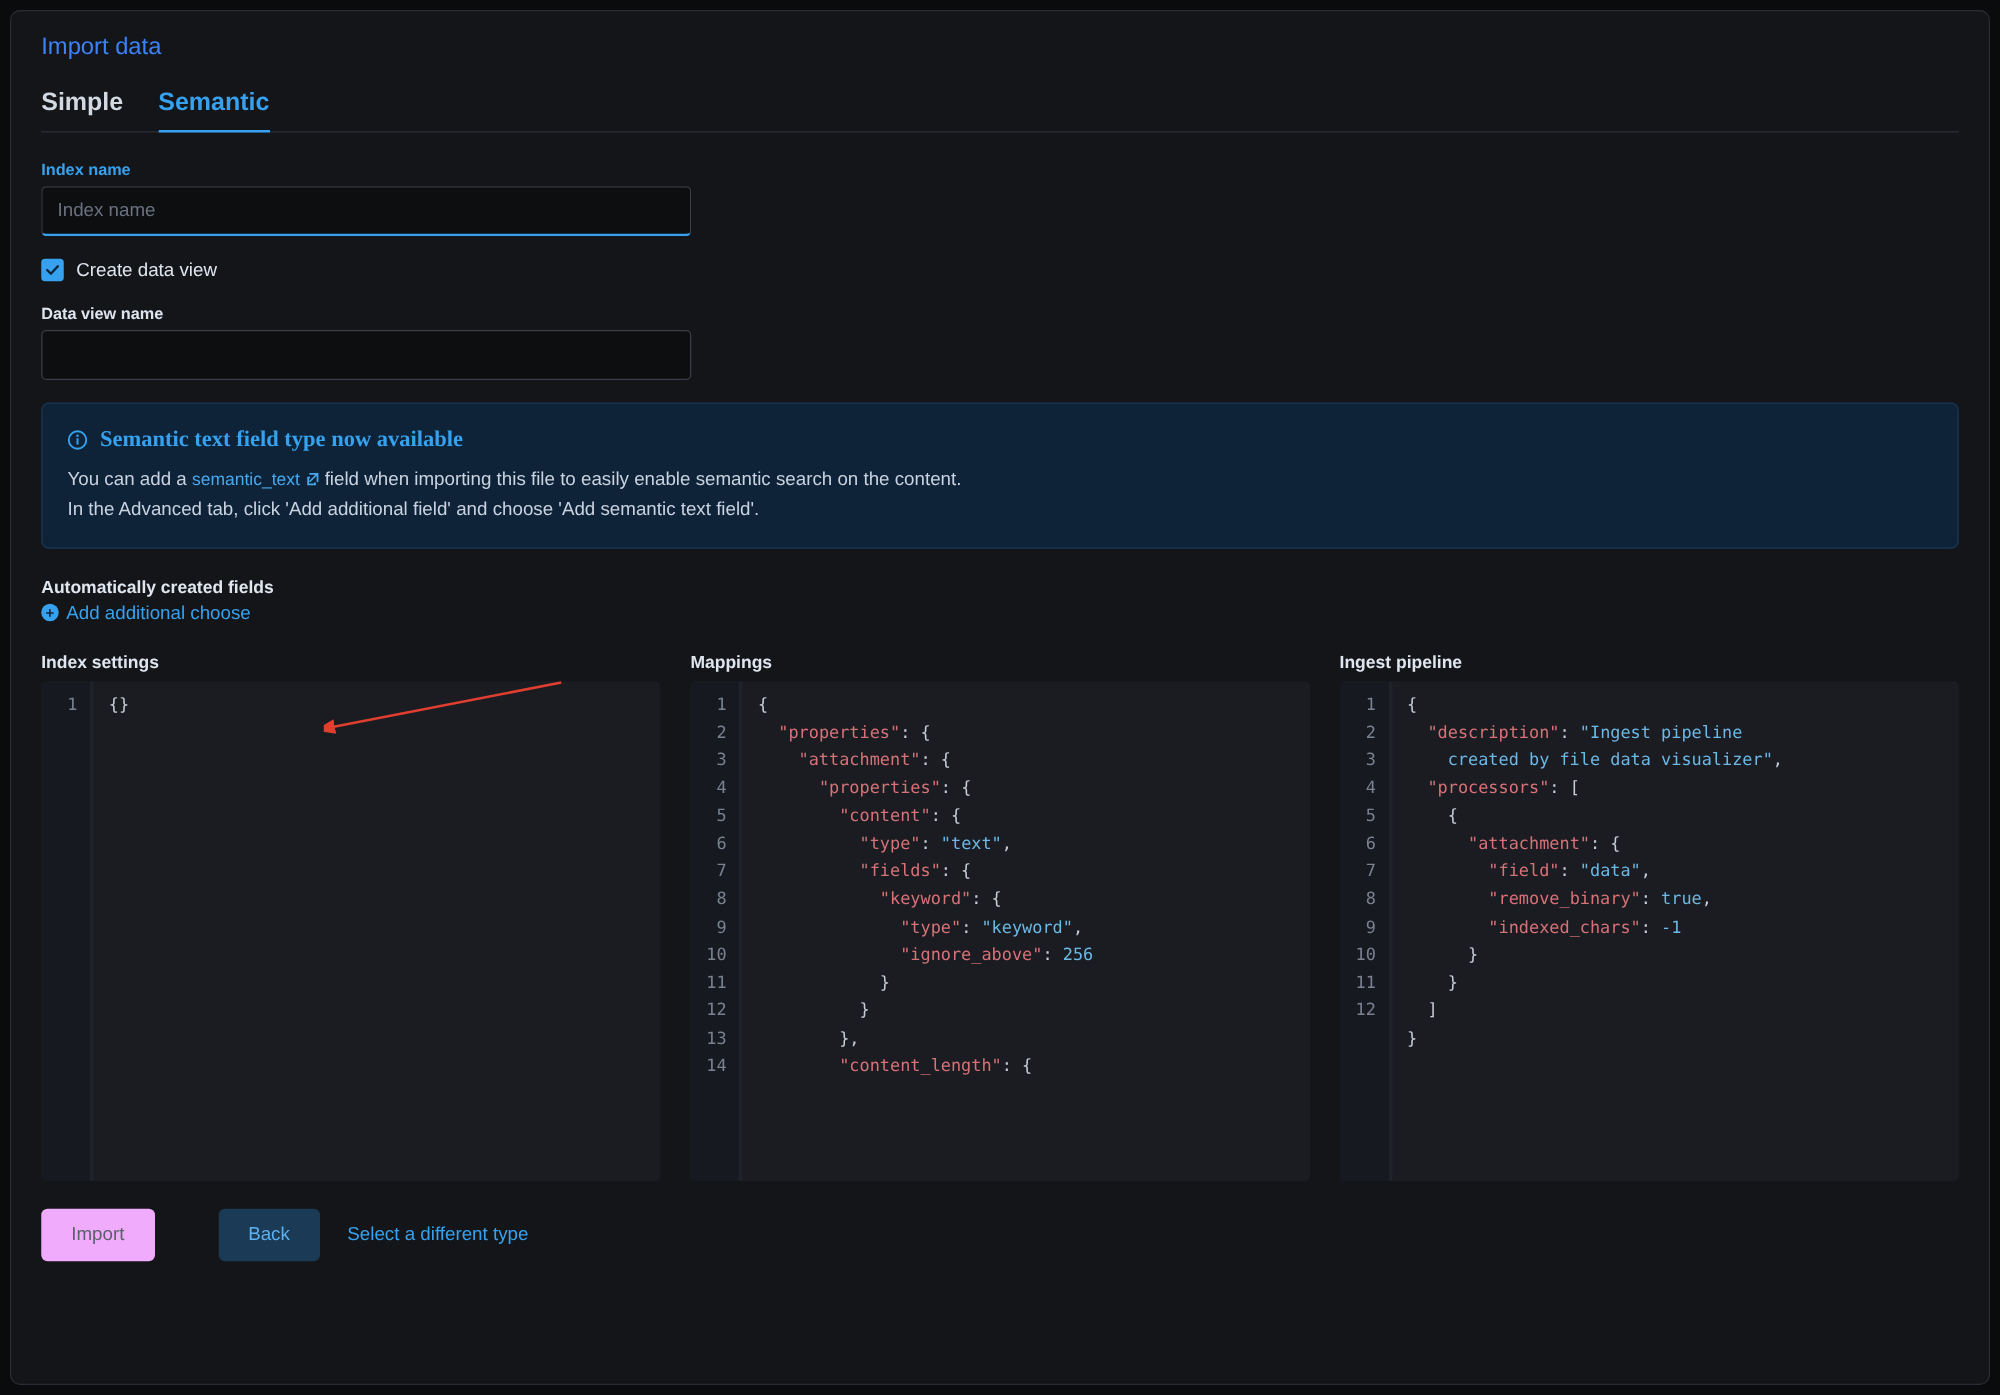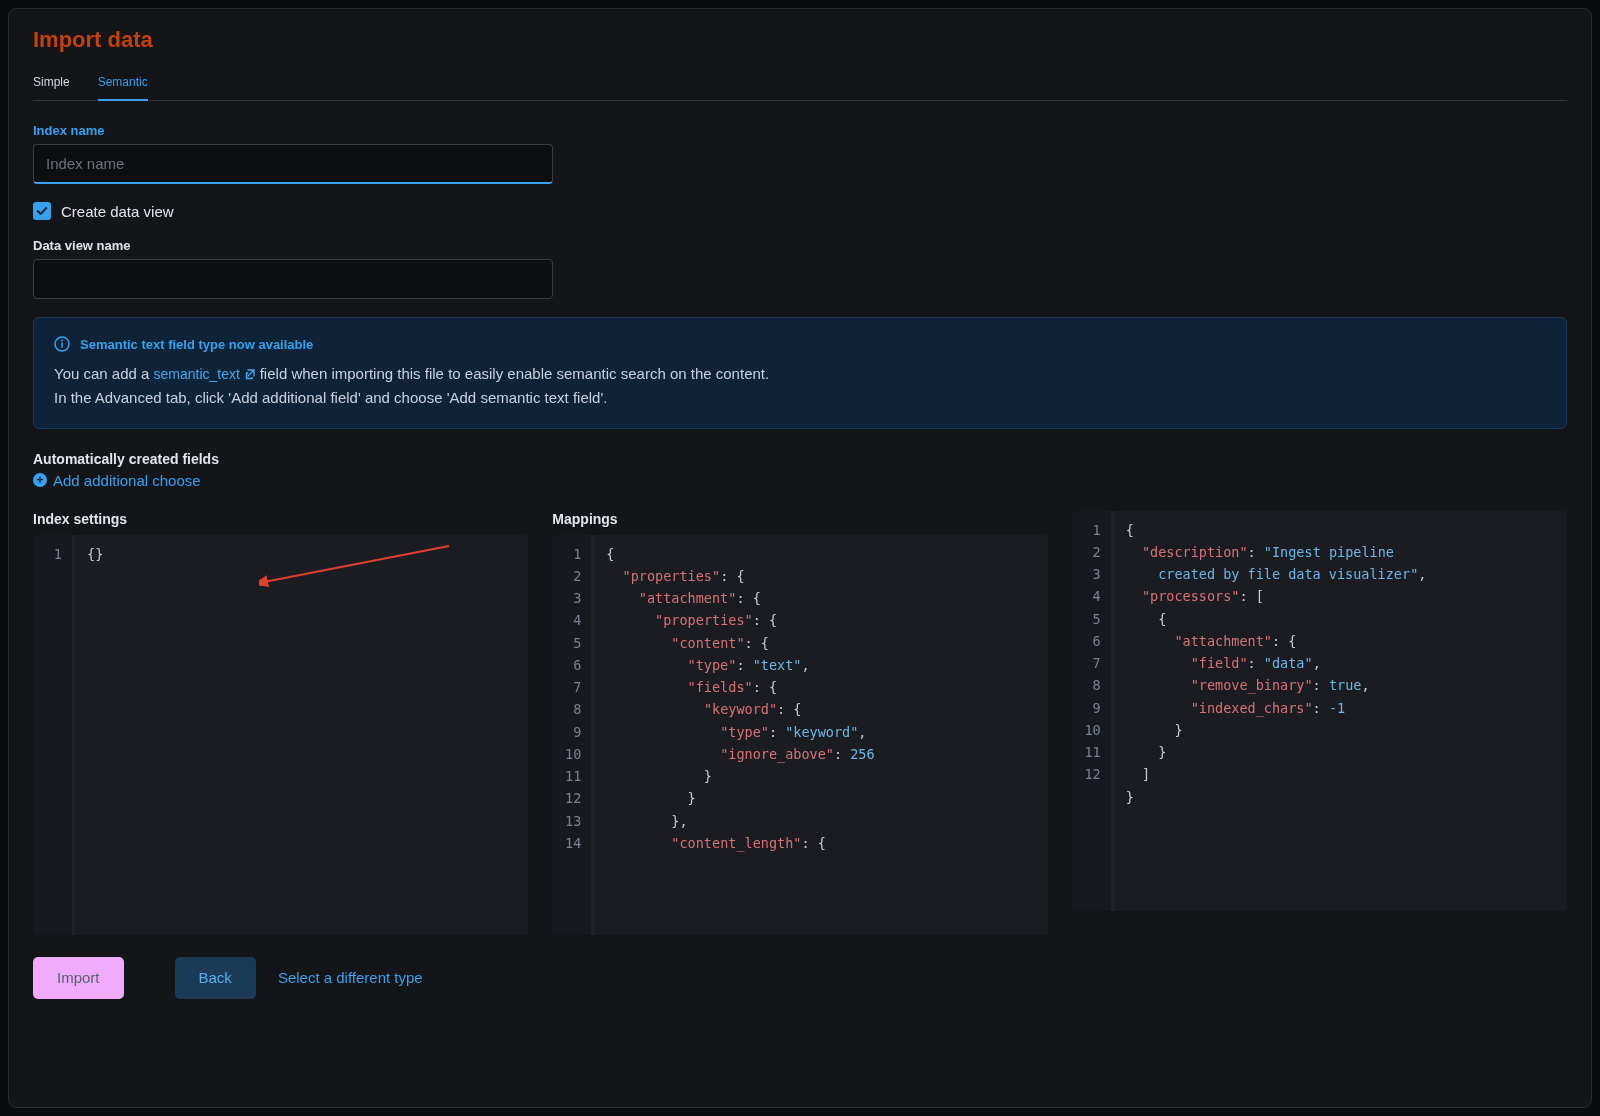--- a/index.html
+++ b/index.html
@@ -13,46 +13,46 @@
 .panel {
   background: #141518;
   border: 1px solid #2a2c33;
   border-radius: 8px;
   padding: 18px 24px 24px 24px;
   width: 1584px;
   min-height: 1100px;
   position: relative;
 }
 h1 {
-  font-size: 22px;
-  font-weight: 700;
-  color: #c2410c;
+  font-size: 19px;
+  font-weight: 400;
+  color: #3b82f6;
   margin-bottom: 14px;
 }
 .tabs { border-bottom: 1px solid #2d3037; display: flex; gap: 28px; margin-bottom: 22px; }
-.tab { padding: 8px 0 10px 0; font-size: 12px; font-weight: 400; color: #d3d9e3; cursor: pointer; }
+.tab { padding: 8px 0 10px 0; font-size: 20px; font-weight: 700; color: #d3d9e3; cursor: pointer; }
 .tab.active { color: #36a2ef; border-bottom: 2px solid #36a2ef; margin-bottom: -1px; }
 .field-label { font-size: 13px; font-weight: 600; margin-bottom: 6px; color: #dfe5ef; }
 .field-label.focused { color: #36a2ef; }
 .text-input {
   width: 520px; height: 40px; background: #0d0e10; border: 1px solid #3a3d45;
   border-radius: 4px; padding: 0 12px; color: #98a2b3; font-size: 15px; outline: none;
 }
 .text-input.focused { border-bottom: 2px solid #36a2ef; }
 .text-input::placeholder { color: #6a7280; }
 .form-row { margin-bottom: 18px; }
 .checkbox-row { display: flex; align-items: center; gap: 10px; margin-bottom: 18px; }
 .checkbox { width: 18px; height: 18px; background: #36a2ef; border-radius: 3px; display: flex; align-items: center; justify-content: center; }
 .checkbox svg { width: 12px; height: 12px; }
 .checkbox-label { font-size: 15px; color: #e0e6ef; }
 .callout {
   background: #0e2338; border: 1px solid #163a57; border-radius: 6px;
   padding: 18px 20px; margin-bottom: 22px;
 }
-.callout-title { color: #36a2ef; font-size: 13px; font-weight: 600; display: flex; align-items: center; gap: 10px; margin-bottom: 10px; }
+.callout-title { color: #36a2ef; font-size: 18px; font-weight: 600; display: flex; align-items: center; gap: 10px; margin-bottom: 10px; font-family: Liberation Serif, serif; }
 .callout-body { color: #c9d2e0; font-size: 15px; line-height: 1.6; }
 .callout-body .code { font-family: Liberation Sans, sans-serif; color: #47a8ee; font-size: 14px; }
 .ext-icon { display:inline-block; vertical-align: -1px; }
 .section-label { font-size: 14px; font-weight: 700; color: #e0e6ef; margin-bottom: 4px; }
 .add-link { color: #36a2ef; font-size: 15px; display: inline-flex; align-items: center; gap: 6px; margin-bottom: 18px; cursor: pointer; }
 .add-link .plus { width:14px; height:14px; border-radius:50%; background:#36a2ef; color:#0e2338; display:flex; align-items:center; justify-content:center; font-size:12px; font-weight:700; }
 .editors { display: flex; gap: 24px; margin-top: 4px; }
 .editor-col { flex: 1; min-width: 0; }
 .editor-title { font-size: 14px; font-weight: 700; color: #e0e6ef; margin-bottom: 8px; }
 .code-editor {
@@ -172,20 +172,21 @@
             <div>10</div>
             <div>11</div>
             <div>12</div>
             <div>13</div>
             <div>14</div>
           </div>
           <div class="code-lines"><div><span class="tok-punc">{</span></div><div><span class="tok-punc">  </span><span class="tok-key">"properties"</span><span class="tok-punc">: {</span></div><div><span class="tok-punc">    </span><span class="tok-key">"attachment"</span><span class="tok-punc">: {</span></div><div><span class="tok-punc">      </span><span class="tok-key">"properties"</span><span class="tok-punc">: {</span></div><div><span class="tok-punc">        </span><span class="tok-key">"content"</span><span class="tok-punc">: {</span></div><div><span class="tok-punc">          </span><span class="tok-key">"type"</span><span class="tok-punc">: </span><span class="tok-str">"text"</span><span class="tok-punc">,</span></div><div><span class="tok-punc">          </span><span class="tok-key">"fields"</span><span class="tok-punc">: {</span></div><div><span class="tok-punc">            </span><span class="tok-key">"keyword"</span><span class="tok-punc">: {</span></div><div><span class="tok-punc">              </span><span class="tok-key">"type"</span><span class="tok-punc">: </span><span class="tok-str">"keyword"</span><span class="tok-punc">,</span></div><div><span class="tok-punc">              </span><span class="tok-key">"ignore_above"</span><span class="tok-punc">: </span><span class="tok-num">256</span></div><div><span class="tok-punc">            }</span></div><div><span class="tok-punc">          }</span></div><div><span class="tok-punc">        },</span></div><div><span class="tok-punc">        </span><span class="tok-key">"content_length"</span><span class="tok-punc">: {</span></div></div>
       </div>
     </div>
     <div class="editor-col">
+      <div class="editor-title">Ingest pipeline</div>
       <div class="code-editor">
         <div class="gutter">
             <div>1</div>
             <div>2</div>
             <div></div>
             <div>3</div>
             <div>4</div>
             <div>5</div>
             <div>6</div>
             <div>7</div>

